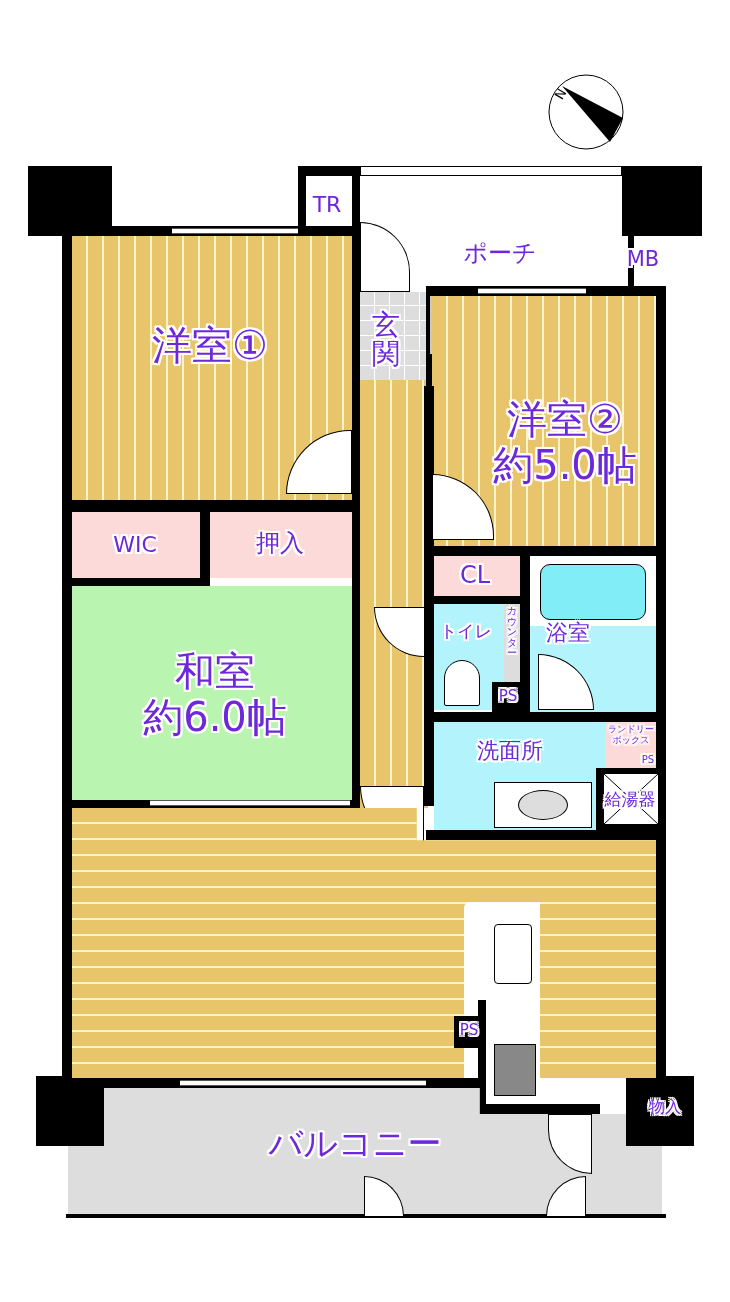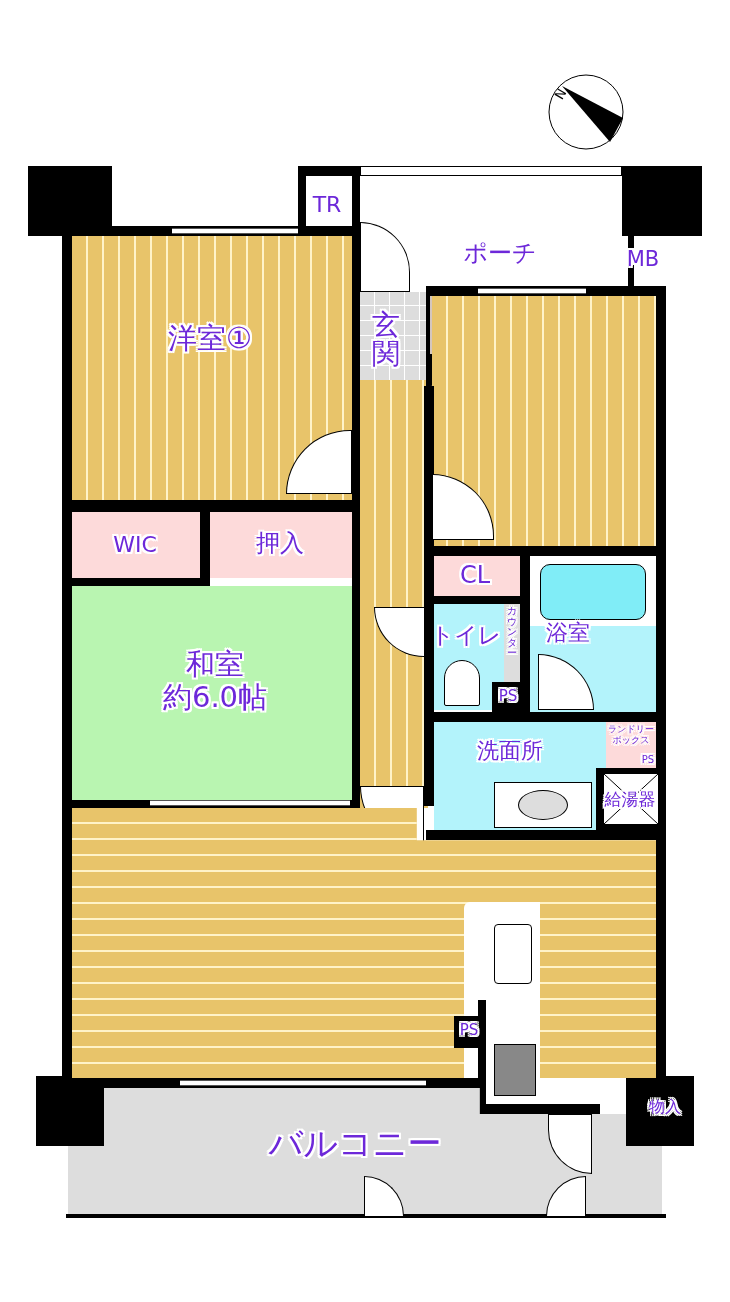--- a/index.html
+++ b/index.html
@@ -9,21 +9,21 @@
   .wood-v{background:#e8c46a repeating-linear-gradient(90deg,#e8c46a 0 14px,#fff3c8 14px 16px);}
   .wood-h{background:#e8c46a repeating-linear-gradient(0deg,#e8c46a 0 14px,#fff3c8 14px 16px);}
   .tile2{background:repeating-linear-gradient(0deg,transparent 0 14px,#fff 14px 15px),repeating-linear-gradient(90deg,#ddd 0 14px,#fff 14px 15px);}
   .porch{background:#ddd repeating-linear-gradient(45deg,#ddd 0 10px,#eee 10px 11px),#ddd;}
   .pink{background:#fddada;}
   .green{background:#b9f5b1;}
   .cyan{background:#b3f3fb;}
   .gray{background:#ddd;}
   .label{position:absolute;text-align:center;color:#6d28d9;font-weight:normal;line-height:1.15;
     text-shadow:-2px -2px 0 #fff,2px -2px 0 #fff,-2px 2px 0 #fff,2px 2px 0 #fff,0 2px 0 #fff,0 -2px 0 #fff,2px 0 0 #fff,-2px 0 0 #fff;}
-  .big{font-size:29px;}
+  .big{font-size:40px;}
   .mid{font-size:24px;}
   .sm{font-size:14px;}
   .xs{font-size:9px;}
   .win{background:#fff;border-top:1px solid #555;border-bottom:1px solid #555;}
   .door{background:#fff;border:1.5px solid #000;}
 </style>
 </head>
 <body>
 
 <div class="abs" style="left:548px;top:74px;width:76px;height:76px;">
@@ -70,20 +70,22 @@
 <div class="abs wall" style="left:426px;top:286px;width:40px;height:100px;"></div>
 <div class="abs" style="left:430px;top:294px;width:30px;height:60px;background:#d4c6bd;"></div>
 <div class="abs label sm" style="left:432px;top:298px;width:24px;font-size:15px;line-height:1.1;">下駄箱</div>
 <div class="abs label sm" style="left:424px;top:386px;width:40px;font-size:12px;">物入</div>
 
 <div class="abs wall" style="left:426px;top:286px;width:240px;height:10px;"></div>
 <div class="abs win" style="left:478px;top:288px;width:108px;height:6px;"></div>
 <div class="abs wood-v" style="left:432px;top:296px;width:224px;height:250px;"></div>
 <div class="abs wall" style="left:424px;top:386px;width:10px;height:420px;"></div>
 <div class="abs label big" style="left:470px;top:396px;width:190px;">
+  <div>洋室②</div>
+  <div>約5.0帖</div>
 </div>
 <div class="abs door" style="left:432px;top:474px;width:62px;height:66px;border-radius:0 62px 0 0;"></div>
 
 <div class="abs wall" style="left:70px;top:500px;width:290px;height:12px;"></div>
 <div class="abs pink" style="left:72px;top:512px;width:128px;height:66px;"></div>
 <div class="abs label mid" style="left:90px;top:532px;width:90px;font-size:22px;">WIC</div>
 <div class="abs wall" style="left:200px;top:512px;width:10px;height:76px;"></div>
 <div class="abs pink" style="left:210px;top:512px;width:142px;height:66px;"></div>
 <div class="abs label mid" style="left:230px;top:530px;width:100px;">押入</div>
 <div class="abs wall" style="left:70px;top:578px;width:140px;height:10px;"></div>
@@ -96,21 +98,21 @@
 <div class="abs wall" style="left:70px;top:800px;width:290px;height:8px;"></div>
 <div class="abs win" style="left:150px;top:800px;width:200px;height:6px;"></div>
 
 <div class="abs wall" style="left:426px;top:546px;width:240px;height:10px;"></div>
 <div class="abs pink" style="left:434px;top:556px;width:86px;height:40px;"></div>
 <div class="abs label mid" style="left:440px;top:562px;width:70px;">CL</div>
 <div class="abs wall" style="left:520px;top:556px;width:10px;height:160px;"></div>
 <div class="abs wall" style="left:426px;top:596px;width:100px;height:8px;"></div>
 
 <div class="abs cyan" style="left:434px;top:604px;width:70px;height:106px;"></div>
-<div class="abs label mid" style="left:430px;top:622px;width:72px;font-size:23px;">トイレ</div>
+<div class="abs label mid" style="left:430px;top:622px;width:72px;font-size:17px;">トイレ</div>
 <div class="abs" style="left:504px;top:604px;width:16px;height:78px;background:#ddd;"></div>
 <div class="abs label xs" style="left:504px;top:606px;width:16px;font-size:10px;line-height:1.05;">カウンター</div>
 <div class="abs" style="left:444px;top:660px;width:36px;height:46px;background:#fff;border:1.5px solid #000;border-radius:18px 18px 2px 2px;"></div>
 <div class="abs wall" style="left:492px;top:682px;width:32px;height:30px;"></div>
 <div class="abs label sm" style="left:494px;top:688px;width:28px;font-size:15px;">PS</div>
 
 <div class="abs cyan" style="left:530px;top:556px;width:126px;height:156px;"></div>
 <div class="abs" style="left:530px;top:556px;width:126px;height:70px;background:#fff;"></div>
 <div class="abs" style="left:540px;top:564px;width:106px;height:56px;background:#80edf7;border:1.5px solid #000;border-radius:10px;"></div>
 <div class="abs label mid" style="left:528px;top:620px;width:80px;font-size:22px;">浴室</div>

